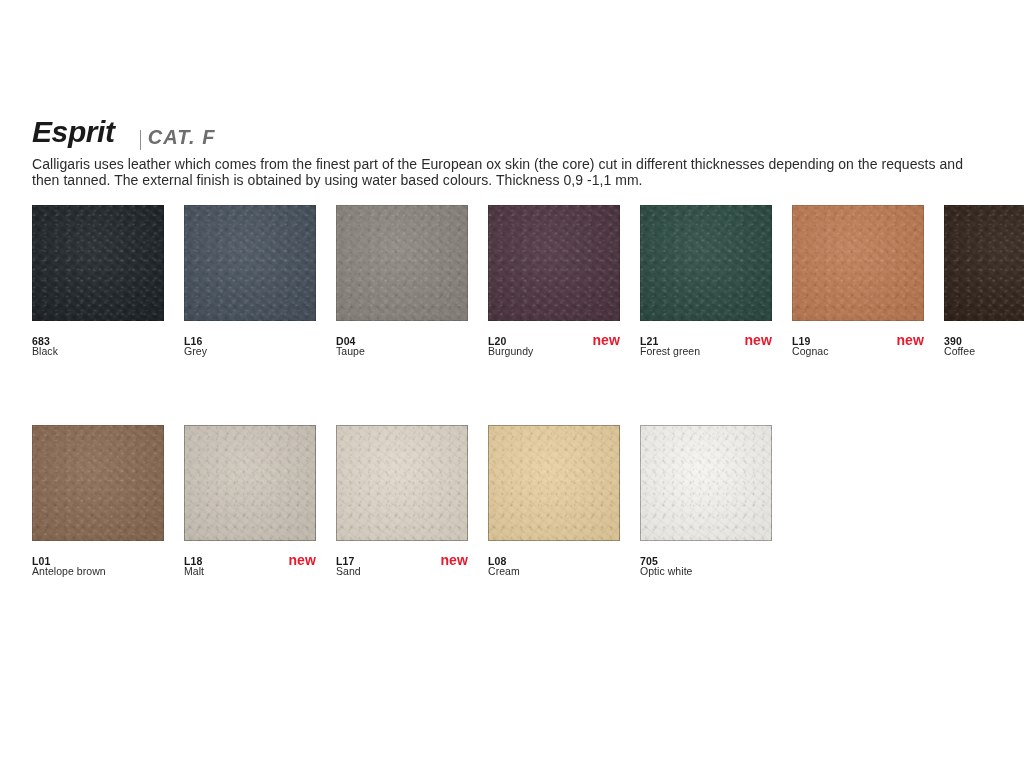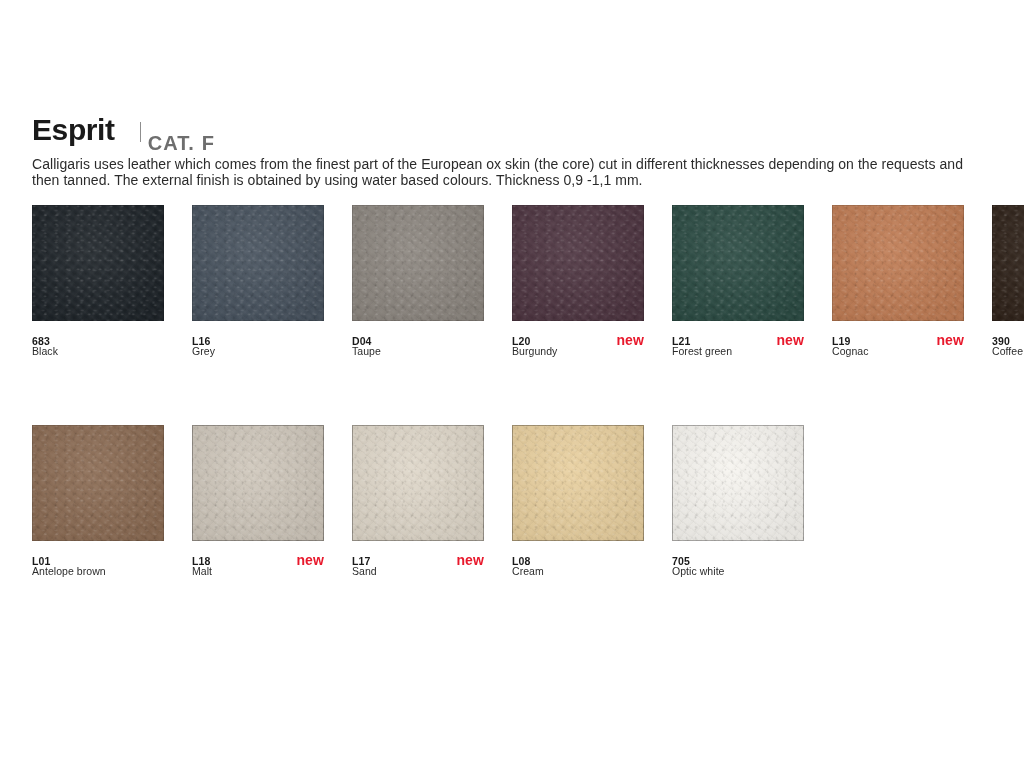--- a/index.html
+++ b/index.html
@@ -26,23 +26,24 @@
 
   
   .header {
     position: absolute;
     left: 32px;
     top: 112px;
     width: 940px;
   }
   .title-row {
     display: flex;
-    align-items: center;
+    align-items: flex-end;
     gap: 0;
     height: 36px;
+    font-style: italic;
   }
   .title {
     font-size: 30px;
     font-weight: bold;
     color: #1a1a1a;
     letter-spacing: -0.4px;
     line-height: 32px;
   }
   .cat-divider {
     display: inline-block;
@@ -74,21 +75,21 @@
 
   
   .grid {
     position: absolute;
     left: 32px;
     top: 205px;
     width: 960px;
   }
   .row {
     display: flex;
-    gap: 16px;
+    gap: 8px;
   }
   .row.row2 {
     margin-top: 67px;
   }
   .cell {
     width: 132px;
     margin-right: 12px;
     position: relative;
   }
   .cell:last-child { margin-right: 0; }

